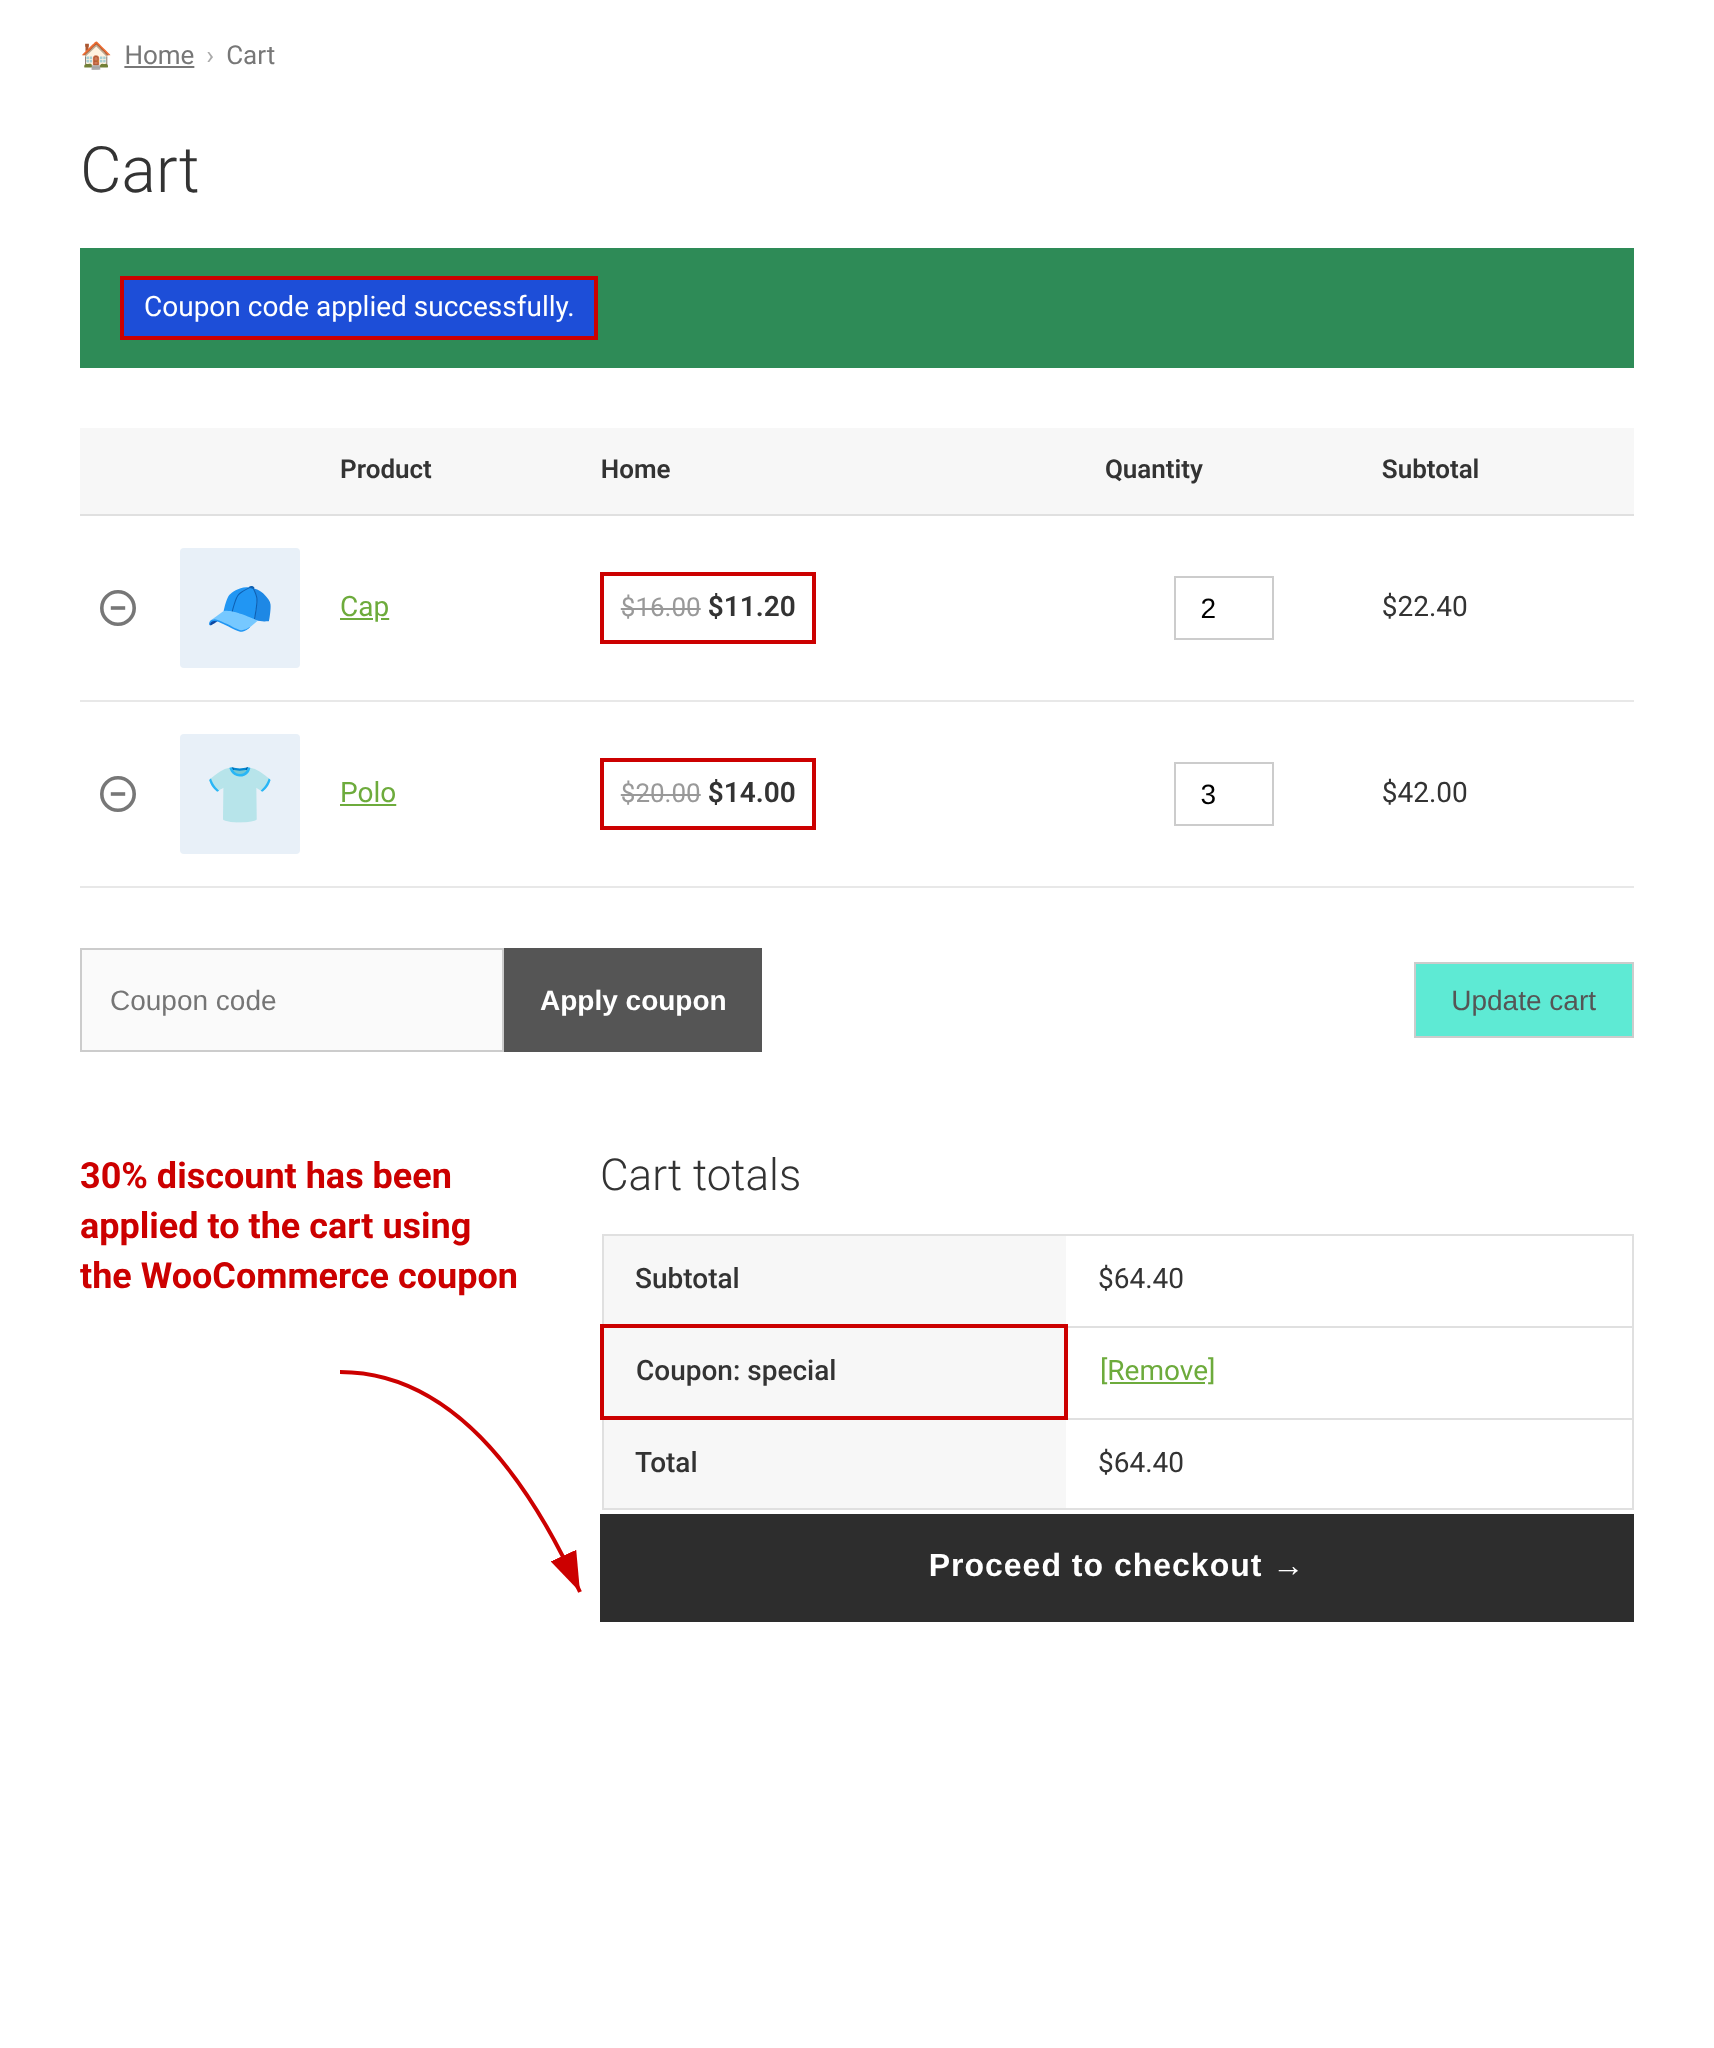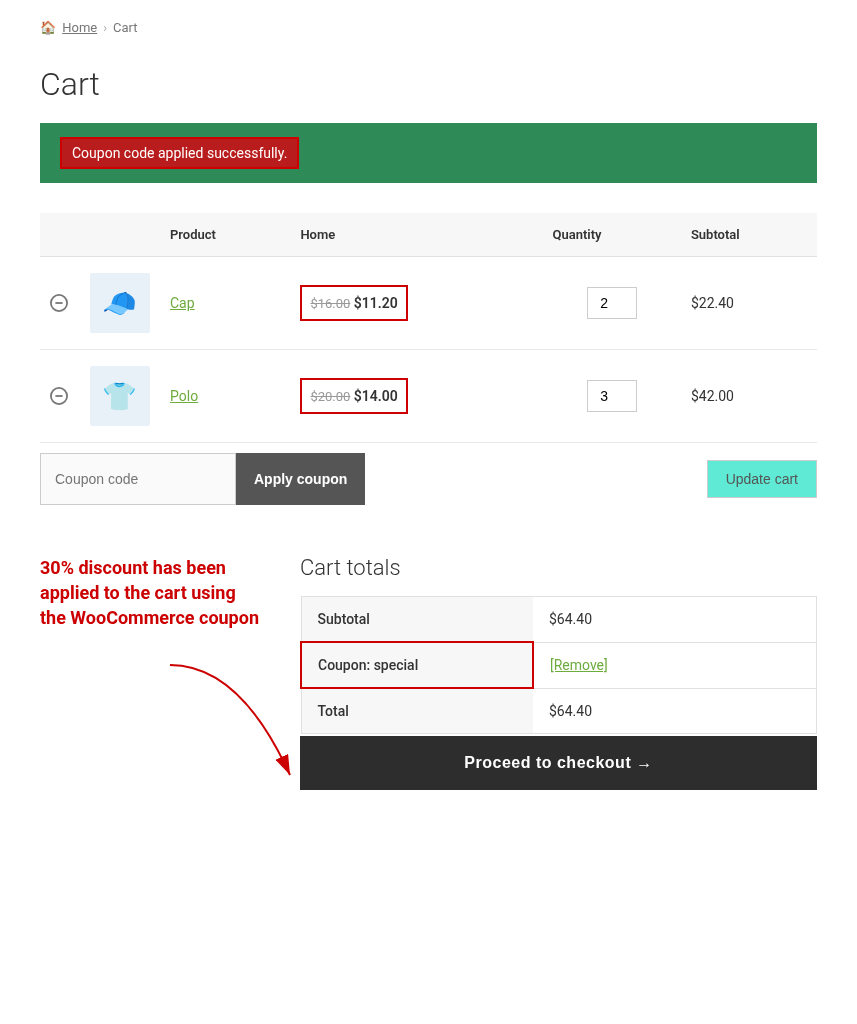--- a/index.html
+++ b/index.html
@@ -42,27 +42,28 @@
       color: #fff;
       padding: 14px 20px;
       font-size: 14px;
       margin-bottom: 30px;
       display: flex;
       align-items: center;
     }
     .success-banner .inner-box {
       border: 2px solid #c00;
       padding: 6px 10px;
-      background: #b91c1c;
+      background: #1d4ed8;
     }
 
     
     .cart-table {
       width: 100%;
       border-collapse: collapse;
+      margin-bottom: 20px;
     }
     .cart-table th {
       background: #f7f7f7;
       padding: 14px 10px;
       font-weight: 600;
       font-size: 13px;
       text-align: left;
       border-bottom: 1px solid #e0e0e0;
     }
     .cart-table th.center { text-align: left; }
@@ -136,21 +137,21 @@
     }
     .coupon-left {
       display: flex;
       gap: 0;
     }
     .coupon-input {
       border: 1px solid #ccc;
       padding: 10px 14px;
       font-size: 14px;
       color: #aaa;
-      width: 196px;
+      width: 212px;
       outline: none;
       background: #fafafa;
     }
     .apply-coupon-btn {
       background: #555;
       color: #fff;
       border: none;
       padding: 18px 18px;
       font-size: 14px;
       font-weight: 600;

